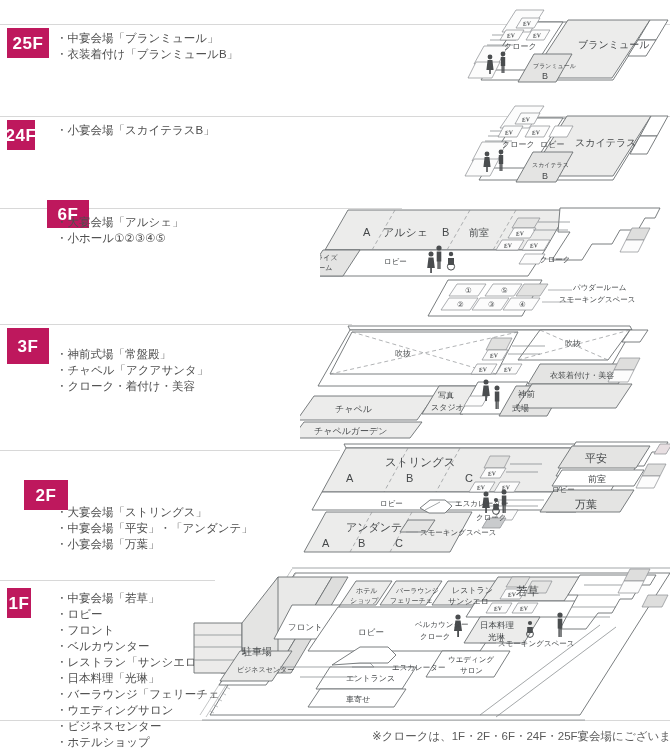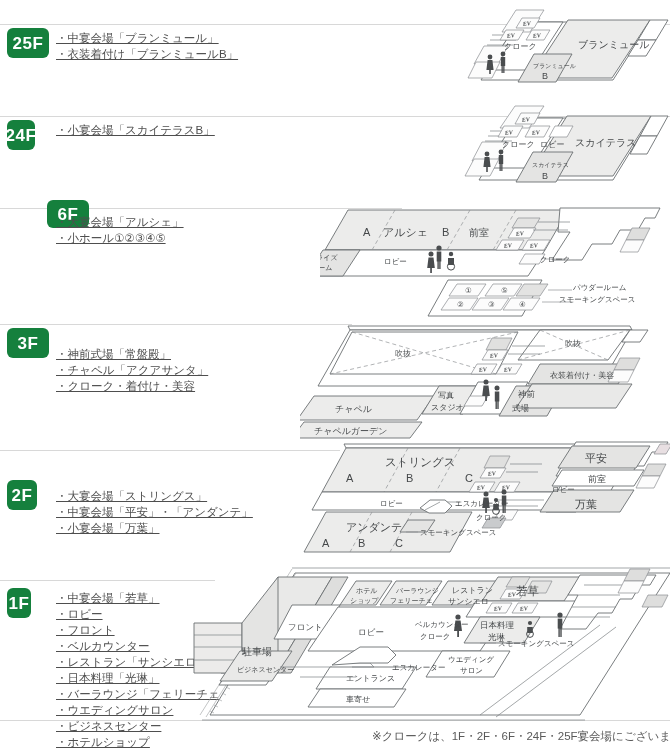--- a/index.html
+++ b/index.html
@@ -8,37 +8,37 @@
     background:#ffffff;
     font-family:"Liberation Sans","DejaVu Sans",sans-serif;
     color:#4a4a4a;
     position:relative;
     overflow:hidden;
   }
   #floorguide{position:absolute;left:0;top:0;width:670px;height:750px;}
   .rule{position:absolute;left:0;height:1px;background:#d8d8d8;}
   .badge{
     position:absolute;
-    background:#15803d;
+    background:#be185d;
     color:#ffffff;
     font-weight:bold;
     text-align:center;
     letter-spacing:0.5px;
     font-size:17px;
     line-height:1;
-    display:flex;align-items:center;justify-content:center;border-radius:6px;
+    display:flex;align-items:center;justify-content:center;
   }
   .legend-list{
     position:absolute;
     font-size:11.5px;
     line-height:16px;
     color:#4e4e4e;
     white-space:nowrap;
   }
-  .legend-list div{margin:0;padding:0;text-decoration:underline;}
+  .legend-list div{margin:0;padding:0;}
 
   .note{
     position:absolute;
     font-size:11.5px;
     color:#5a5a5a;
     white-space:nowrap;
   }
 
   
   svg{display:block;}
@@ -77,29 +77,29 @@
   <div class="legend-list" style="left:56px;top:122px;">
     <div>・小宴会場「スカイテラスB」</div>
   </div>
 
   <div class="badge" style="left:7px;top:200px;width:42px;height:28px;margin-left:40px;">6F</div>
   <div class="legend-list" style="left:56px;top:214px;">
     <div>・大宴会場「アルシェ」</div>
     <div>・小ホール①②③④⑤</div>
   </div>
 
-  <div class="badge" style="left:7px;top:328px;width:42px;height:30px;">3F</div>
+  <div class="badge" style="left:7px;top:328px;width:42px;height:36px;">3F</div>
   <div class="legend-list" style="left:56px;top:330px;margin-top:16px;">
     <div>・神前式場「常盤殿」</div>
     <div>・チャペル「アクアサンタ」</div>
     <div>・クローク・着付け・美容</div>
   </div>
 
-  <div class="badge" style="left:7px;top:480px;width:30px;height:30px;">2F</div>
-  <div class="legend-list" style="left:56px;top:488px;">
+  <div class="badge" style="left:24px;top:480px;width:44px;height:30px;">2F</div>
+  <div class="legend-list" style="left:56px;top:504px;">
     <div>・大宴会場「ストリングス」</div>
     <div>・中宴会場「平安」・「アンダンテ」</div>
     <div>・小宴会場「万葉」</div>
   </div>
 
   <div class="badge" style="left:7px;top:588px;width:24px;height:30px;">1F</div>
   <div class="legend-list" style="left:56px;top:590px;">
     <div>・中宴会場「若草」</div>
     <div>・ロビー</div>
     <div>・フロント</div>

